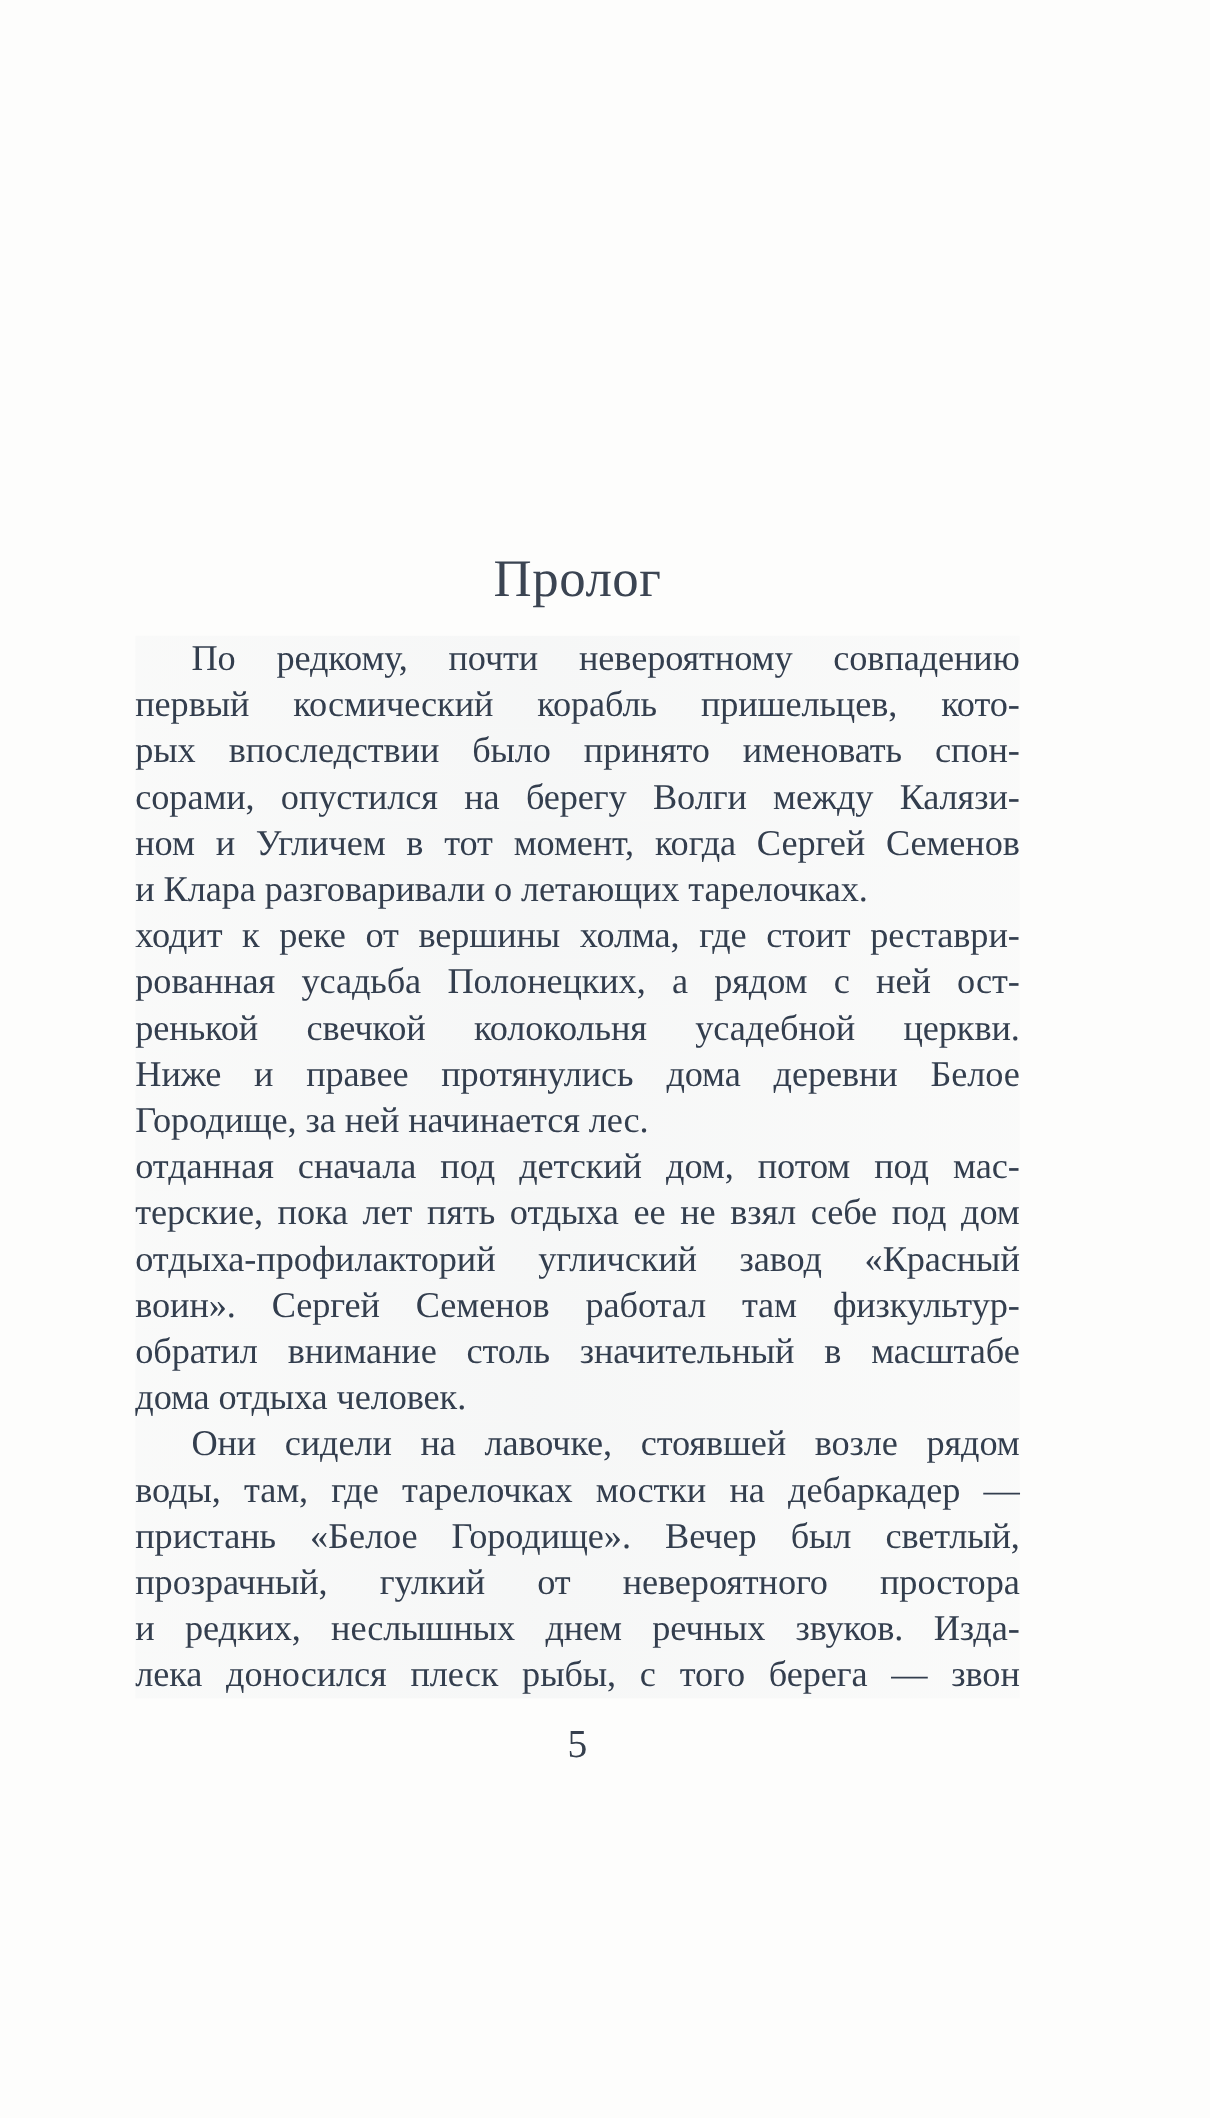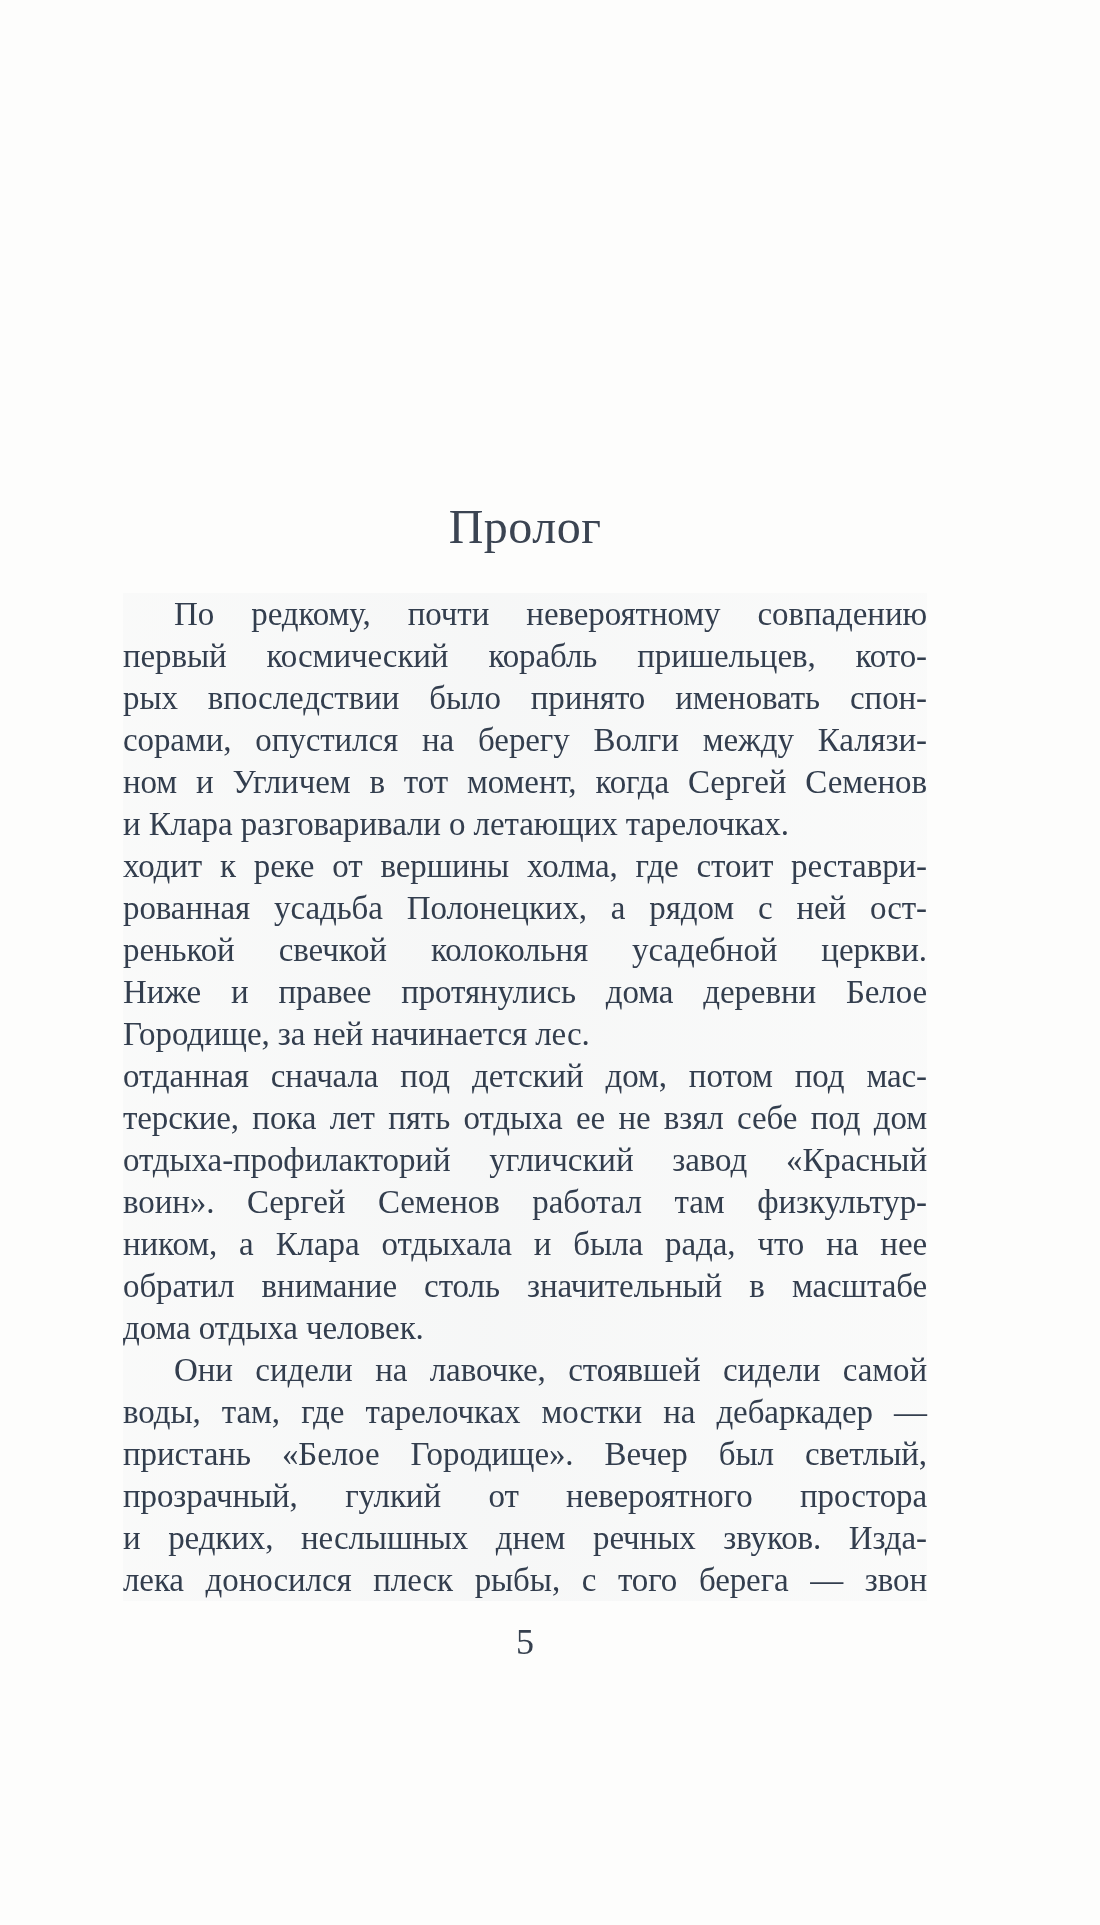--- a/index.html
+++ b/index.html
@@ -29,21 +29,21 @@
     margin: 0;
     padding-top: 500px;
     font-size: 48px;
     line-height: 54px;
     font-weight: normal;
     text-align: center;
     color: #3b4452;
     letter-spacing: 0.5px;
   }
   .page-body {
-    margin-top: 39px;
+    margin-top: 24px;
     color: #333e4e;
   }
   .paragraph {
     margin: 0;
   }
   .line {
     font-size: 33px;
     line-height: 42px;
     height: 42px;
     white-space: normal;
@@ -91,26 +91,25 @@
           <div class="line">рованная усадьба Полонецких, а рядом с ней ост-</div>
           <div class="line">ренькой свечкой колокольня усадебной церкви.</div>
           <div class="line">Ниже и правее протянулись дома деревни Белое</div>
           <div class="line flush">Городище, за ней начинается лес.</div>
         </div>
         <div class="paragraph">
           <div class="line">отданная сначала под детский дом, потом под мас-</div>
           <div class="line">терские, пока лет пять отдыха ее не взял себе под дом</div>
           <div class="line">отдыха-профилакторий угличский завод «Красный</div>
           <div class="line">воин». Сергей Семенов работал там физкультур-</div>
-          <div class="line">ником, а Клара отдыхала и была рада, что на нее</div>
           <div class="line">обратил внимание столь значительный в масштабе</div>
           <div class="line flush">дома отдыха человек.</div>
         </div>
         <div class="paragraph">
-          <div class="line indent">Они сидели на лавочке, стоявшей сидели самой</div>
+          <div class="line indent">Они сидели на лавочке, стоявшей возле рядом</div>
           <div class="line">воды, там, где тарелочках мостки на дебаркадер —</div>
           <div class="line">пристань «Белое Городище». Вечер был светлый,</div>
           <div class="line">прозрачный, гулкий от невероятного простора</div>
           <div class="line">и редких, неслышных днем речных звуков. Изда-</div>
           <div class="line">лека доносился плеск рыбы, с того берега — звон</div>
         </div>
       </div>
     <div class="page-number">5</div>
   </div>
 </div>

